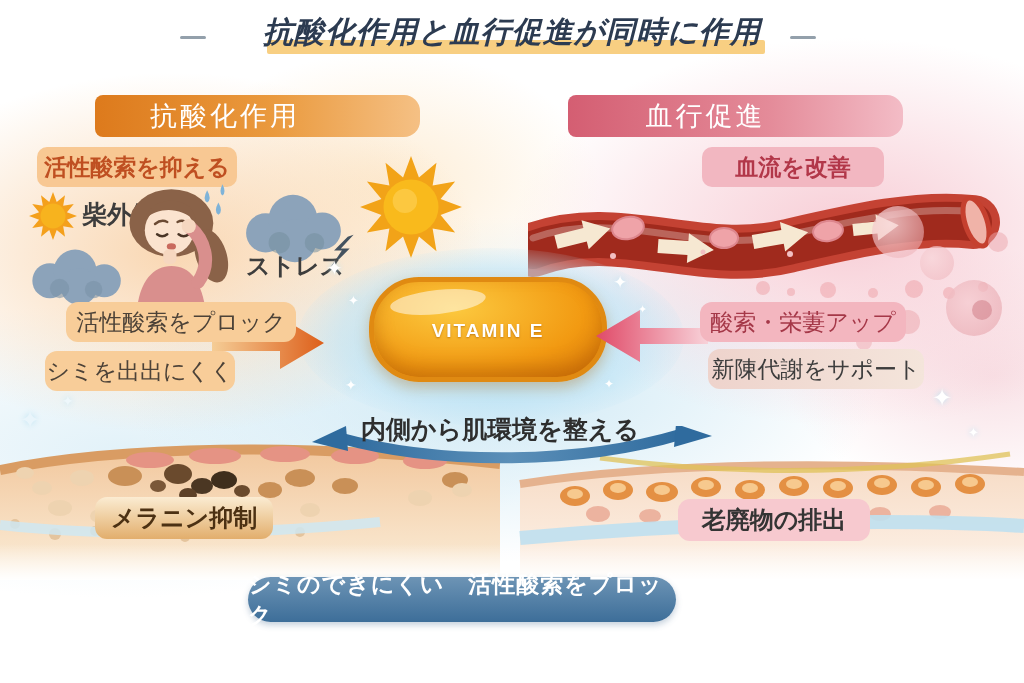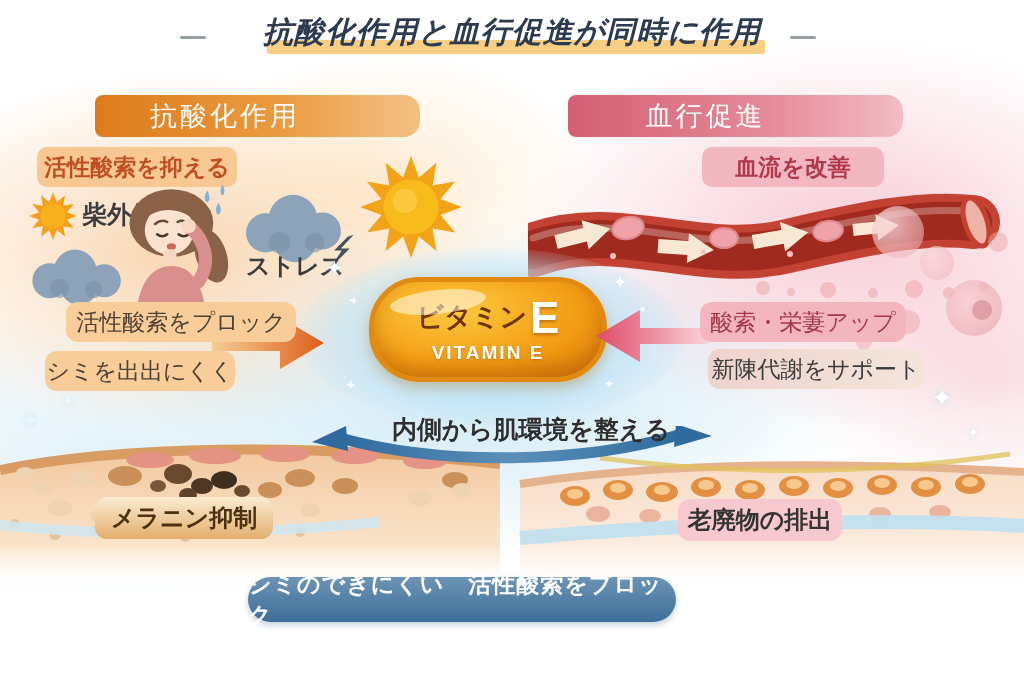--- a/index.html
+++ b/index.html
@@ -52,31 +52,31 @@
     background:radial-gradient(ellipse at 35% 28%, #fcc93f, #f29a12 62%, #d87607);
     border:5px solid #e08a12;box-shadow:0 6px 14px rgba(180,110,20,.35), inset 0 -10px 18px rgba(150,70,0,.35);
     display:flex;flex-direction:column;align-items:center;justify-content:center;}
   .cap-shine{left:16px;top:8px;width:96px;height:24px;border-radius:50%;background:rgba(255,255,255,.5);transform:rotate(-6deg);}
   .cap-line1{display:flex;align-items:center;line-height:1;}
   .cap-jp{font-size:27px;font-weight:800;color:#6f3408;}
   .cap-e{font-size:44px;font-weight:800;color:#ffffff;margin-left:3px;text-shadow:0 2px 3px rgba(150,75,0,.55);}
   .cap-en{font-size:19px;font-weight:800;color:#fff;letter-spacing:2px;text-shadow:0 1px 2px rgba(150,75,0,.5);margin-top:2px;}
 
   
-  .bridge-text{left:330px;top:413px;width:340px;text-align:right;font-size:25px;font-weight:800;color:#2e2e2e;}
+  .bridge-text{left:330px;top:413px;width:340px;text-align:center;font-size:25px;font-weight:800;color:#2e2e2e;}
 
   
   .conclusion{left:248px;top:577px;width:428px;height:45px;border-radius:23px;
     background:linear-gradient(180deg,#6d94b5,#3d6e99);color:#fff;font-size:23px;font-weight:800;letter-spacing:1px;
     box-shadow:0 3px 6px rgba(60,100,140,.3);}
 
   
   .box-melanin{left:95px;top:497px;width:178px;height:42px;border-radius:12px;
     background:linear-gradient(180deg,#fbecd2,#e2ae6c);color:#4c3113;font-size:24px;font-weight:800;}
-  .box-waste{left:678px;top:499px;width:164px;height:42px;border-radius:12px;
+  .box-waste{left:678px;top:499px;width:192px;height:42px;border-radius:12px;
     background:#f7c9cf;color:#343434;font-size:24px;font-weight:800;}
 
   .sparkle{color:#fff;text-shadow:0 0 6px #bfe3f2;line-height:1;}
   .bubble{border-radius:50%;}
 </style>
 </head>
 <body>
 
 <div id="canvas">
 
@@ -210,24 +210,20 @@
   <div class="abs bubble" style="left:920px;top:246px;width:34px;height:34px;background:radial-gradient(circle at 35% 35%, rgba(248,214,218,.8), rgba(233,163,170,.45));"></div>
   <div class="abs bubble" style="left:946px;top:280px;width:56px;height:56px;background:radial-gradient(circle at 40% 40%, rgba(246,205,210,.85), rgba(224,148,156,.55));"></div>
   <div class="abs bubble" style="left:972px;top:300px;width:20px;height:20px;background:rgba(206,120,130,.5);"></div>
   <div class="abs bubble" style="left:896px;top:310px;width:24px;height:24px;background:rgba(236,166,172,.5);"></div>
   <div class="abs bubble" style="left:856px;top:334px;width:16px;height:16px;background:rgba(236,166,172,.45);"></div>
   <div class="abs bubble" style="left:988px;top:232px;width:20px;height:20px;background:rgba(236,166,172,.5);"></div>
 
   <div class="abs splash"></div>
   <div class="abs capsule">
     <div class="abs cap-shine"></div>
-    <div class="cap-line1">
-      <span class="cap-jp">ビタミン</span>
-      <span class="cap-e">E</span>
-    </div>
     <div class="cap-en">VITAMIN E</div>
   </div>
 
   <svg class="abs" style="left:212px;top:312px;" width="114" height="62" viewBox="0 0 114 62">
     <defs>
         <linearGradient id="oa" x1="0" y1="0" x2="1" y2="0">
       <stop offset="0" stop-color="#f5cd96"></stop>
           <stop offset="1" stop-color="#dd5f1a"></stop>
         </linearGradient>
       </defs>

